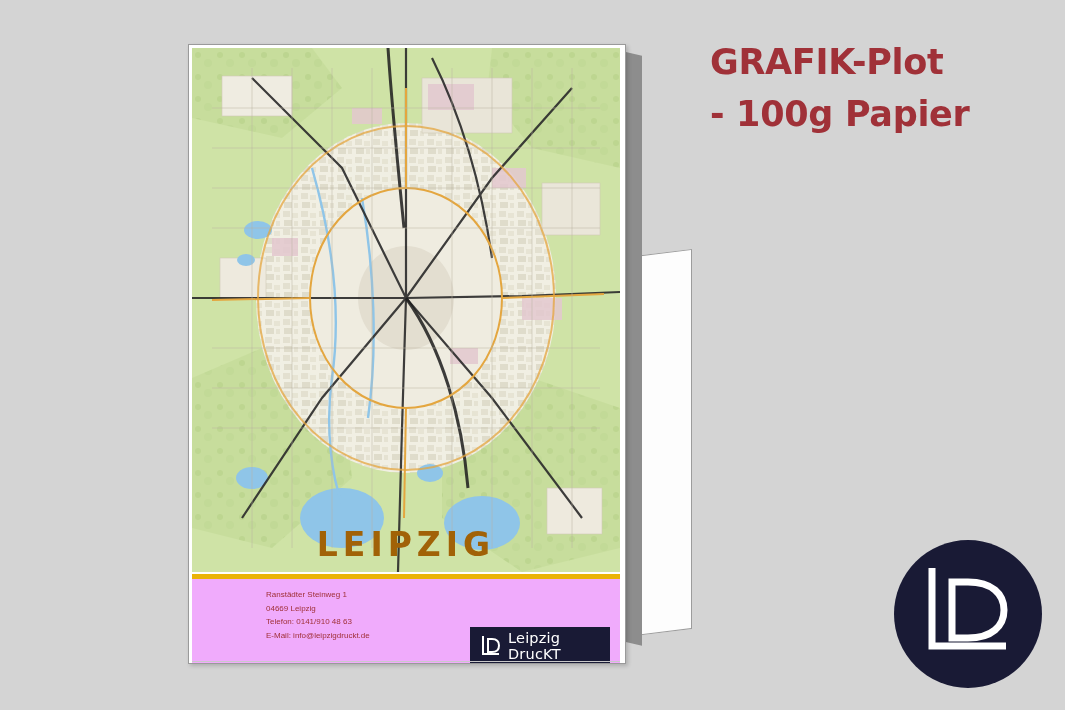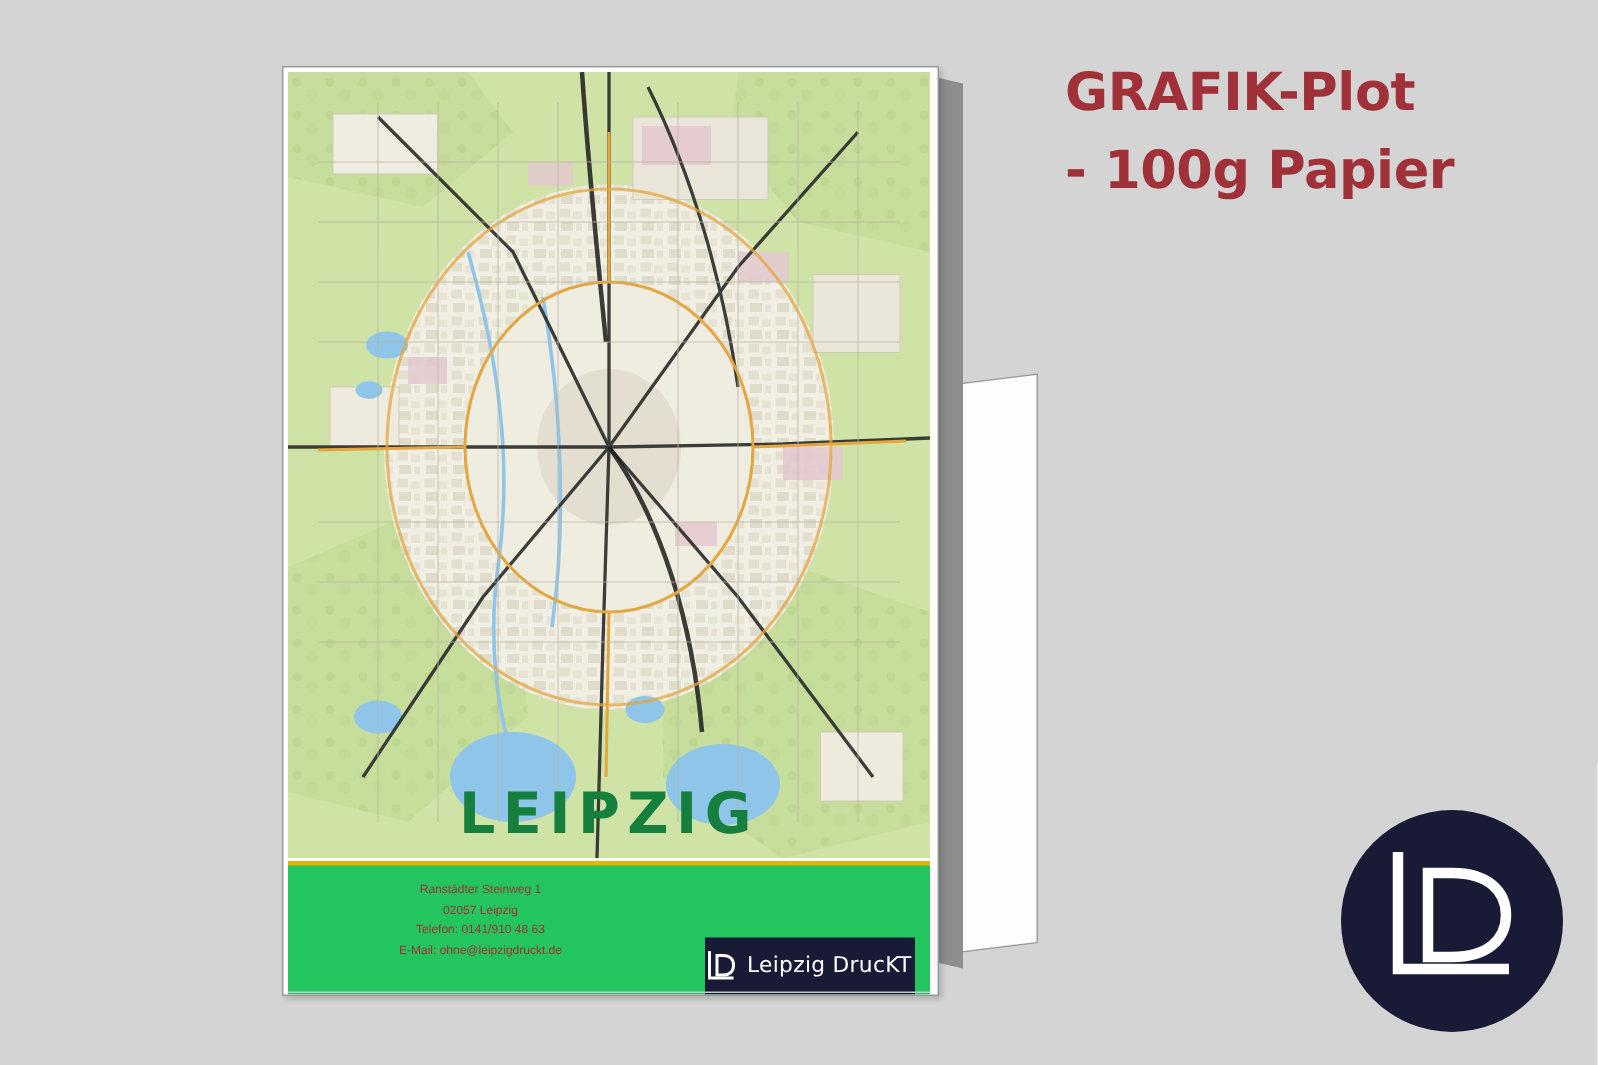--- a/index.html
+++ b/index.html
@@ -94,56 +94,56 @@
   }
   #map-area svg { display: block; }
 
   #map-city-label {
     position: absolute;
     left: 0;
     right: 0;
     bottom: 8px;
     text-align: center;
     font-family: "DejaVu Sans", sans-serif;
-    font-size: 38px;
+    font-size: 33px;
     font-weight: bold;
     letter-spacing: 5px;
-    color: #15803d;
+    color: #a16207;
   }
 
   
   #footer-band {
     position: absolute;
     left: 3px;
     top: 529px;
     width: 428px;
     height: 86px;
-    background: #22c55e;
-    border-top: 3px solid #eab308;
-    text-align: center;
+    background: #f0abfc;
+    border-top: 5px solid #eab308;
   }
   #address-block {
     position: absolute;
     left: 74px;
     top: 9px;
     color: #a03138;
     font-size: 8px;
     line-height: 13.5px;
     font-family: "Liberation Sans", sans-serif;
   }
   #logo-box {
     position: absolute;
     right: 10px;
     top: 48px;
     width: 140px;
     height: 38px;
     background: #191a35;
     display: flex;
     align-items: center;
     gap: 6px;
+    padding-left: 10px;
     box-sizing: border-box;
     margin-left: 16px;
   }
   #logo-box .mark {
     width: 22px;
     height: 24px;
     position: relative;
     flex: 0 0 auto;
   }
   #logo-box .mark svg { display:block; }
@@ -275,23 +275,23 @@
           <path d="M20,60 H408 M20,100 H408 M20,140 H408 M20,180 H408 M20,300 H408 M20,340 H408 M20,380 H408"></path>
           <path d="M60,20 V500 M100,20 V500 M140,20 V500 M180,20 V500 M260,20 V500 M300,20 V500 M340,20 V500 M380,20 V500"></path>
         </g>
       </svg>
       <div id="map-city-label">LEIPZIG</div>
     </div>
 
     <div id="footer-band">
       <div id="address-block">
         <div>Ranstädter Steinweg 1</div>
-        <div>02057 Leipzig</div>
+        <div>04669 Leipzig</div>
         <div>Telefon: 0141/910 48 63</div>
-        <div>E-Mail: ohne@leipzigdruckt.de</div>
+        <div>E-Mail: info@leipzigdruckt.de</div>
       </div>
       <div id="logo-box">
         <span class="mark">
           <svg width="22" height="24" viewBox="0 0 22 24" xmlns="http://www.w3.org/2000/svg">
             <path d="M3 2 V20 H19" fill="none" stroke="#ffffff" stroke-width="2"></path>
             <path d="M8 5 H12 C17 5 19 8 19 11.5 C19 15 17 18 12 18 H8 Z" fill="none" stroke="#ffffff" stroke-width="2"></path>
           </svg>
         </span>
         <span class="brand">Leipzig DrucKT</span>
       </div>

